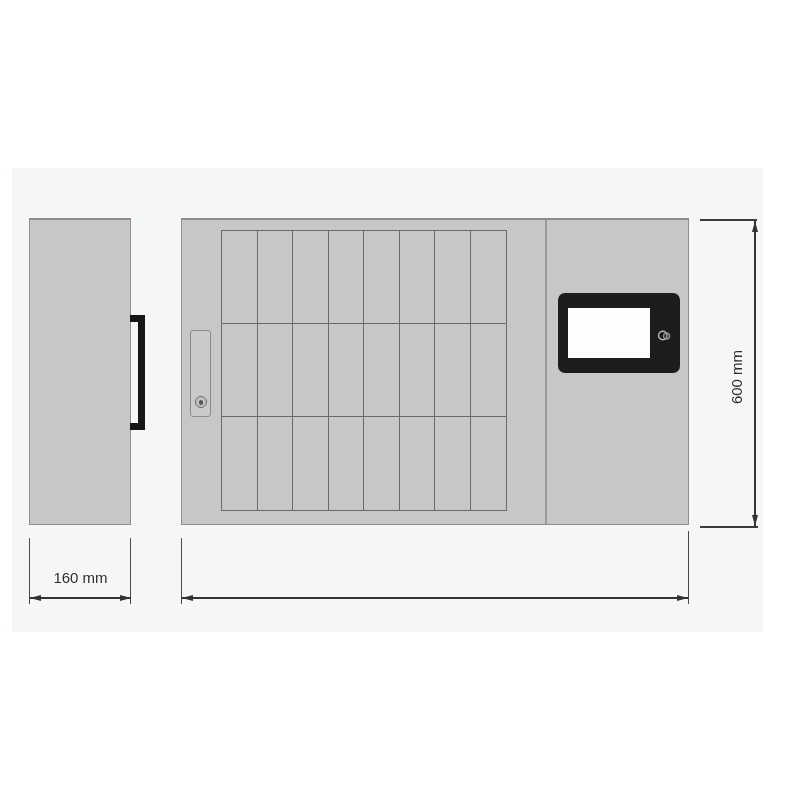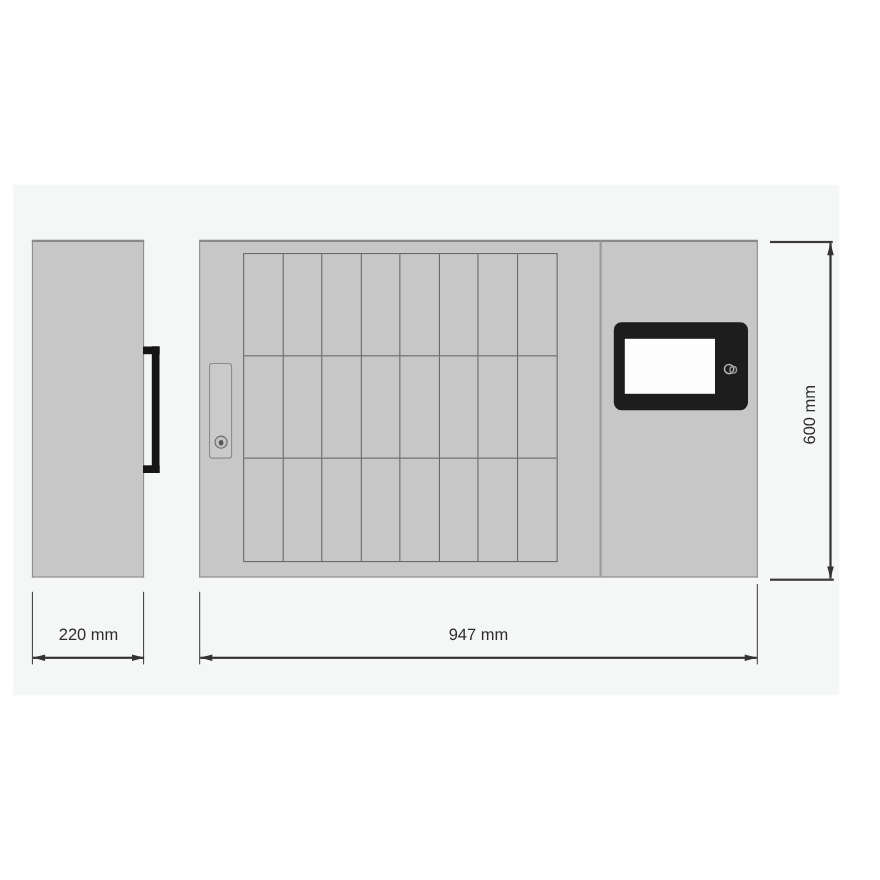--- a/index.html
+++ b/index.html
@@ -126,28 +126,27 @@
       <circle cx="5.8" cy="7.5" r="4.2" fill="none" stroke="#b5b5b5" stroke-width="1.4"></circle>
       <circle cx="9.6" cy="8.1" r="3.0" fill="none" stroke="#9a9a9a" stroke-width="1.3"></circle>
     </svg>
   </div>
 
   <div class="abs ext-line-v" style="left:29px;  top:538px; height:66px;"></div>
   <div class="abs ext-line-v" style="left:130px; top:538px; height:66px;"></div>
   <div class="abs dim-line-h" style="left:30px; top:597px; width:101px;"></div>
   <div class="abs arrow arrow-left" style="left:30px;  top:594.5px;"></div>
   <div class="abs arrow arrow-right" style="left:120px; top:594.5px;"></div>
-  <div class="abs dim-label" style="left:30px; top:569px; width:101px;">220 mm</div>
+  <div class="abs dim-label" style="left:30px; top:569px; width:101px;">160 mm</div>
 
   <div class="abs ext-line-v" style="left:181px; top:538px; height:66px;"></div>
   <div class="abs ext-line-v" style="left:688px; top:531px; height:73px;"></div>
   <div class="abs dim-line-h" style="left:182px; top:597px; width:506px;"></div>
   <div class="abs arrow arrow-left" style="left:182px; top:594.5px;"></div>
   <div class="abs arrow arrow-right" style="left:677px; top:594.5px;"></div>
-  <div class="abs dim-label" style="left:182px; top:569px; width:506px;">947 mm</div>
 
   <div class="abs ext-line-h" style="left:700px; top:219px; width:57px;"></div>
   <div class="abs ext-line-h" style="left:700px; top:526px; width:58px;"></div>
   <div class="abs dim-line-v" style="left:754px; top:221px; height:305px;"></div>
   <div class="abs arrow arrow-up" style="left:751.5px; top:221px;"></div>
   <div class="abs arrow arrow-down" style="left:751.5px; top:515px;"></div>
   <div class="abs dim-label dim-label-rot" style="left:692px; top:368px; width:90px; height:18px;">600 mm</div>
 
 </div>
 

